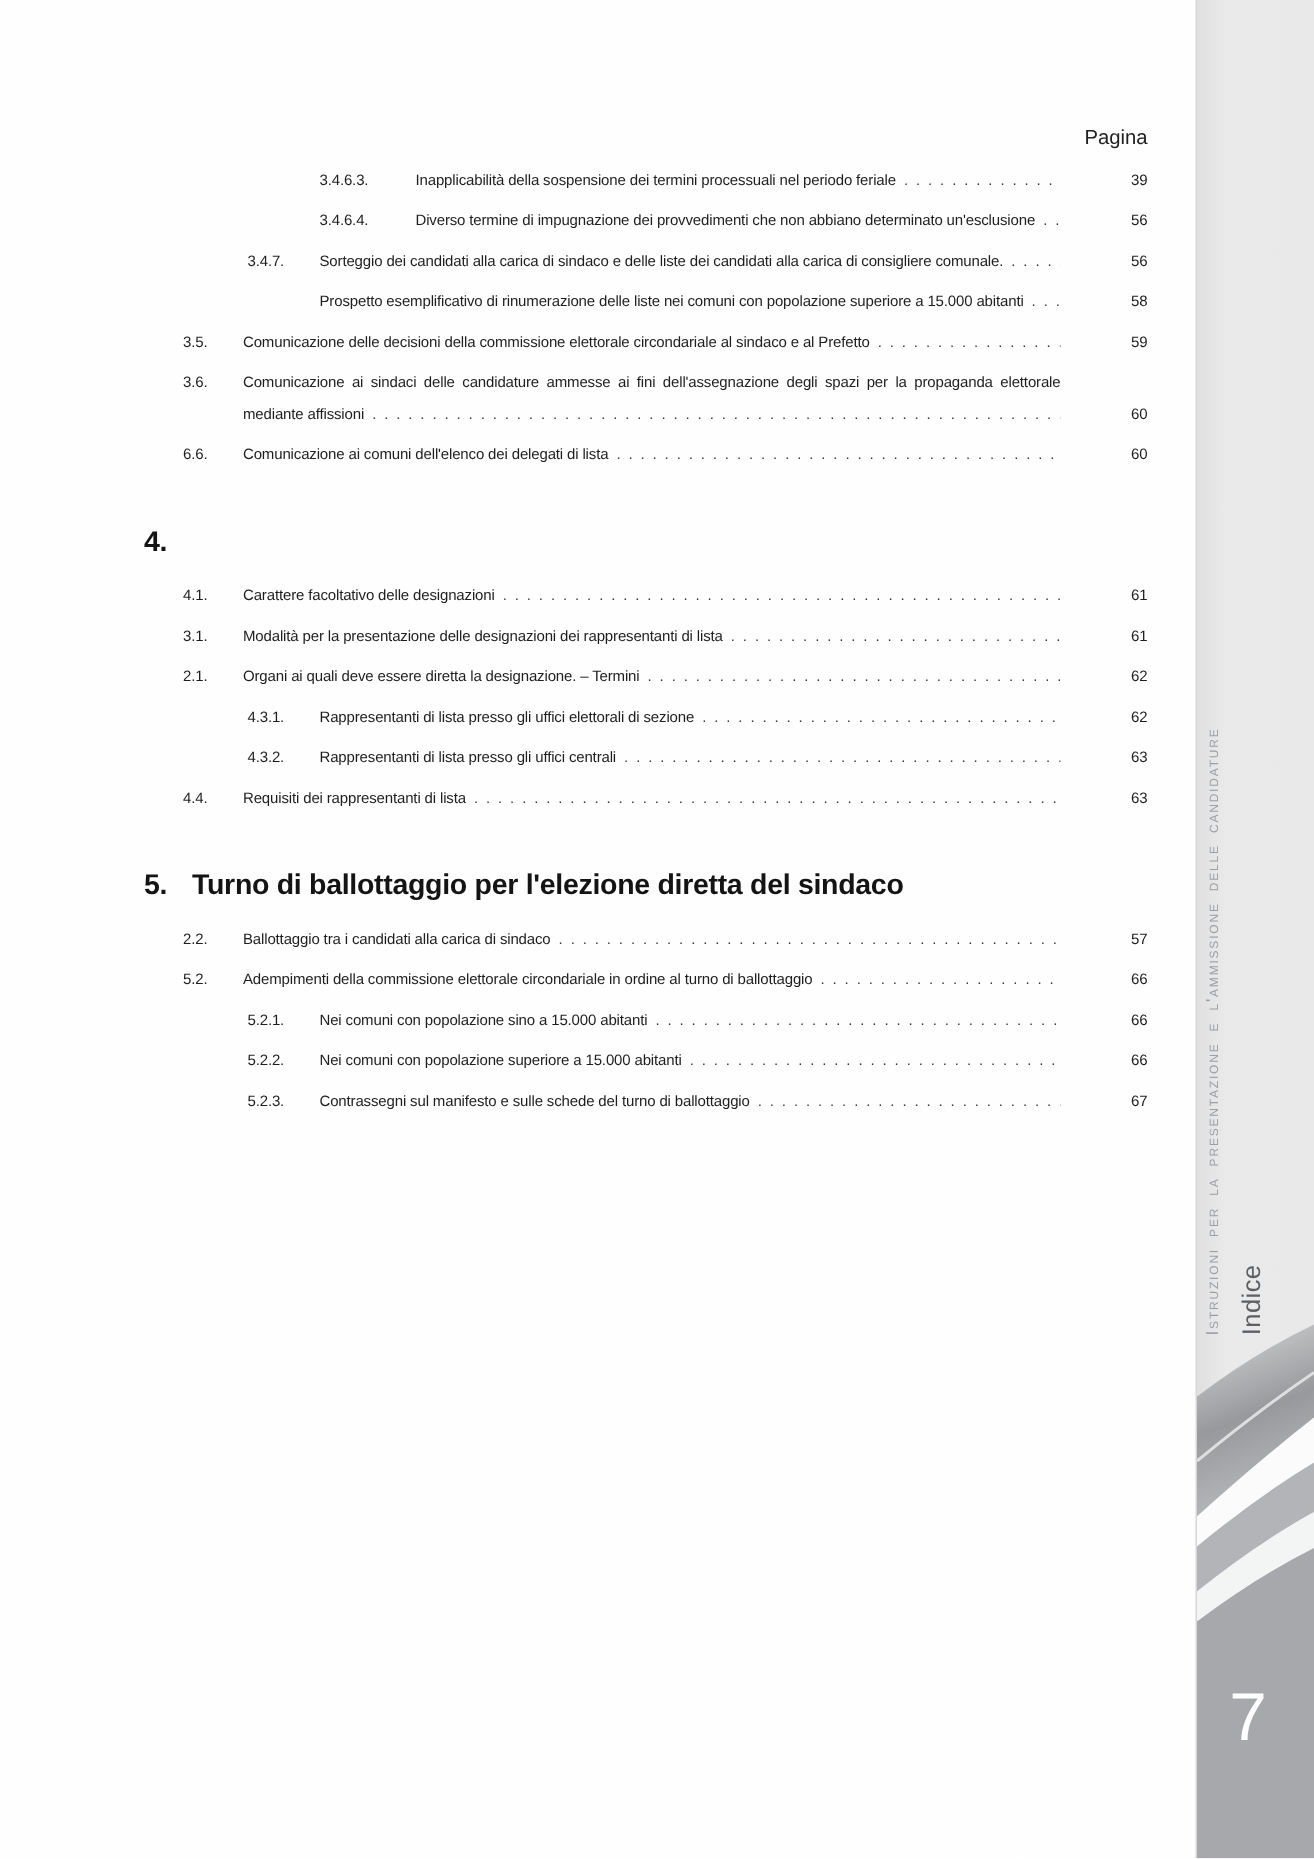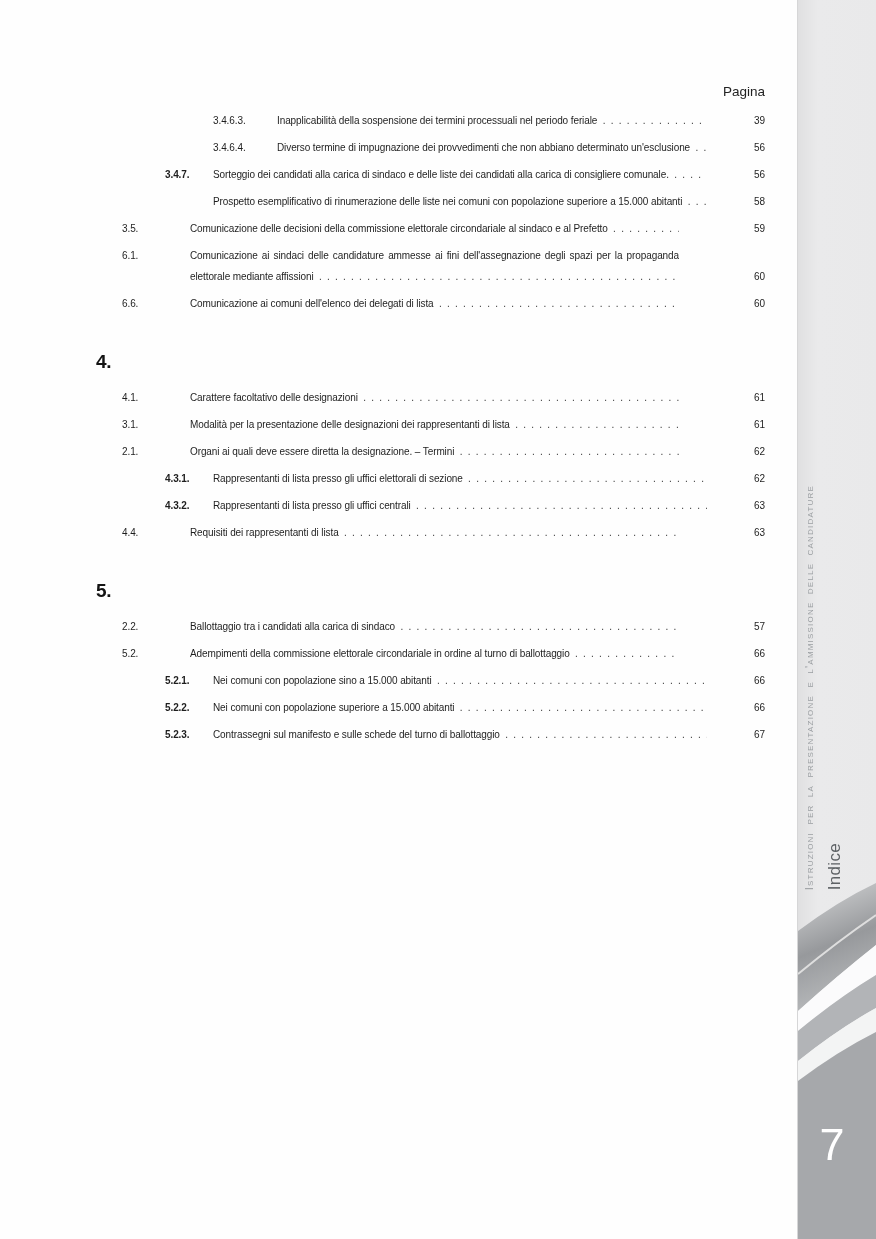--- a/index.html
+++ b/index.html
@@ -14,22 +14,22 @@
   .pagina-label {
     text-align:right; font-size:13.5px; color:#222; height:17px;
     margin-bottom:9px; letter-spacing:0;
   }
 
   .row {
     display:flex; align-items:flex-start; margin-bottom:6px;
     font-size:10px; line-height:21px; color:#1e1e1e; letter-spacing:-0.1px;
   }
   .row .num  { flex:0 0 auto; white-space:nowrap; }
-  .l1 { padding-left:26px;gap:28px; }  .l1 .num { width:40px; }
-  .l2 { padding-left:69px; }  .l2 .num { width:48px;font-weight:bold; }
+  .l1 { padding-left:26px; }  .l1 .num { width:40px; }
+  .l2 { padding-left:69px; }  .l2 .num { width:48px; }
   .l3 { padding-left:117px; } .l3 .num { width:64px; }
   .plain { padding-left:117px; }
   .body { flex:1 1 auto; overflow:hidden; text-align:justify; margin-right:18px; }
   .pg   { flex:0 0 40px; text-align:right; align-self:flex-end; }
 
   .dots { display:inline-block; width:0; white-space:nowrap; color:#3a3a3a; }
 
   .hrow {
     display:flex; margin:36px 0 13px 0; font-size:19px; font-weight:bold;
     line-height:24px; color:#141414; letter-spacing:-0.2px;
@@ -92,21 +92,21 @@
       <span class="pg">58</span>
     </div>
 
     <div class="row l1">
       <span class="num">3.5.</span>
       <span class="body"><span>Comunicazione delle decisioni della commissione elettorale circondariale al sindaco e al Prefetto</span><span class="dots">&nbsp;&nbsp;.&nbsp;&nbsp;.&nbsp;&nbsp;.&nbsp;&nbsp;.&nbsp;&nbsp;.&nbsp;&nbsp;.&nbsp;&nbsp;.&nbsp;&nbsp;.&nbsp;&nbsp;.&nbsp;&nbsp;.&nbsp;&nbsp;.&nbsp;&nbsp;.&nbsp;&nbsp;.&nbsp;&nbsp;.&nbsp;&nbsp;.&nbsp;&nbsp;.&nbsp;&nbsp;.&nbsp;&nbsp;.&nbsp;&nbsp;.&nbsp;&nbsp;.&nbsp;&nbsp;.&nbsp;&nbsp;.&nbsp;&nbsp;.&nbsp;&nbsp;.&nbsp;&nbsp;.&nbsp;&nbsp;.&nbsp;&nbsp;.&nbsp;&nbsp;.&nbsp;&nbsp;.&nbsp;&nbsp;.&nbsp;&nbsp;.&nbsp;&nbsp;.&nbsp;&nbsp;.&nbsp;&nbsp;.&nbsp;&nbsp;.&nbsp;&nbsp;.&nbsp;&nbsp;.&nbsp;&nbsp;.&nbsp;&nbsp;.&nbsp;&nbsp;.&nbsp;&nbsp;.&nbsp;&nbsp;.&nbsp;&nbsp;.&nbsp;&nbsp;.&nbsp;&nbsp;.&nbsp;&nbsp;.&nbsp;&nbsp;.&nbsp;&nbsp;.&nbsp;&nbsp;.&nbsp;&nbsp;.&nbsp;&nbsp;.&nbsp;&nbsp;.&nbsp;&nbsp;.&nbsp;&nbsp;.&nbsp;&nbsp;.&nbsp;&nbsp;.&nbsp;&nbsp;.&nbsp;&nbsp;.&nbsp;&nbsp;.&nbsp;&nbsp;.</span></span>
       <span class="pg">59</span>
     </div>
 
     <div class="row l1">
-      <span class="num">6.1.</span>
+      <span class="num">3.6.</span>
       <span class="body"><span>Comunicazione ai sindaci delle candidature ammesse ai fini dell'assegnazione degli spazi per la propaganda elettorale mediante affissioni</span><span class="dots">&nbsp;&nbsp;.&nbsp;&nbsp;.&nbsp;&nbsp;.&nbsp;&nbsp;.&nbsp;&nbsp;.&nbsp;&nbsp;.&nbsp;&nbsp;.&nbsp;&nbsp;.&nbsp;&nbsp;.&nbsp;&nbsp;.&nbsp;&nbsp;.&nbsp;&nbsp;.&nbsp;&nbsp;.&nbsp;&nbsp;.&nbsp;&nbsp;.&nbsp;&nbsp;.&nbsp;&nbsp;.&nbsp;&nbsp;.&nbsp;&nbsp;.&nbsp;&nbsp;.&nbsp;&nbsp;.&nbsp;&nbsp;.&nbsp;&nbsp;.&nbsp;&nbsp;.&nbsp;&nbsp;.&nbsp;&nbsp;.&nbsp;&nbsp;.&nbsp;&nbsp;.&nbsp;&nbsp;.&nbsp;&nbsp;.&nbsp;&nbsp;.&nbsp;&nbsp;.&nbsp;&nbsp;.&nbsp;&nbsp;.&nbsp;&nbsp;.&nbsp;&nbsp;.&nbsp;&nbsp;.&nbsp;&nbsp;.&nbsp;&nbsp;.&nbsp;&nbsp;.&nbsp;&nbsp;.&nbsp;&nbsp;.&nbsp;&nbsp;.&nbsp;&nbsp;.&nbsp;&nbsp;.&nbsp;&nbsp;.&nbsp;&nbsp;.&nbsp;&nbsp;.&nbsp;&nbsp;.&nbsp;&nbsp;.&nbsp;&nbsp;.&nbsp;&nbsp;.&nbsp;&nbsp;.&nbsp;&nbsp;.&nbsp;&nbsp;.&nbsp;&nbsp;.&nbsp;&nbsp;.&nbsp;&nbsp;.&nbsp;&nbsp;.&nbsp;&nbsp;.</span></span>
       <span class="pg">60</span>
     </div>
 
     <div class="row l1">
       <span class="num">6.6.</span>
       <span class="body"><span>Comunicazione ai comuni dell'elenco dei delegati di lista</span><span class="dots">&nbsp;&nbsp;.&nbsp;&nbsp;.&nbsp;&nbsp;.&nbsp;&nbsp;.&nbsp;&nbsp;.&nbsp;&nbsp;.&nbsp;&nbsp;.&nbsp;&nbsp;.&nbsp;&nbsp;.&nbsp;&nbsp;.&nbsp;&nbsp;.&nbsp;&nbsp;.&nbsp;&nbsp;.&nbsp;&nbsp;.&nbsp;&nbsp;.&nbsp;&nbsp;.&nbsp;&nbsp;.&nbsp;&nbsp;.&nbsp;&nbsp;.&nbsp;&nbsp;.&nbsp;&nbsp;.&nbsp;&nbsp;.&nbsp;&nbsp;.&nbsp;&nbsp;.&nbsp;&nbsp;.&nbsp;&nbsp;.&nbsp;&nbsp;.&nbsp;&nbsp;.&nbsp;&nbsp;.&nbsp;&nbsp;.&nbsp;&nbsp;.&nbsp;&nbsp;.&nbsp;&nbsp;.&nbsp;&nbsp;.&nbsp;&nbsp;.&nbsp;&nbsp;.&nbsp;&nbsp;.&nbsp;&nbsp;.&nbsp;&nbsp;.&nbsp;&nbsp;.&nbsp;&nbsp;.&nbsp;&nbsp;.&nbsp;&nbsp;.&nbsp;&nbsp;.&nbsp;&nbsp;.&nbsp;&nbsp;.&nbsp;&nbsp;.&nbsp;&nbsp;.&nbsp;&nbsp;.&nbsp;&nbsp;.&nbsp;&nbsp;.&nbsp;&nbsp;.&nbsp;&nbsp;.&nbsp;&nbsp;.&nbsp;&nbsp;.&nbsp;&nbsp;.&nbsp;&nbsp;.&nbsp;&nbsp;.&nbsp;&nbsp;.&nbsp;&nbsp;.</span></span>
       <span class="pg">60</span>
     </div>
 
@@ -145,20 +145,21 @@
     </div>
 
     <div class="row l1">
       <span class="num">4.4.</span>
       <span class="body"><span>Requisiti dei rappresentanti di lista</span><span class="dots">&nbsp;&nbsp;.&nbsp;&nbsp;.&nbsp;&nbsp;.&nbsp;&nbsp;.&nbsp;&nbsp;.&nbsp;&nbsp;.&nbsp;&nbsp;.&nbsp;&nbsp;.&nbsp;&nbsp;.&nbsp;&nbsp;.&nbsp;&nbsp;.&nbsp;&nbsp;.&nbsp;&nbsp;.&nbsp;&nbsp;.&nbsp;&nbsp;.&nbsp;&nbsp;.&nbsp;&nbsp;.&nbsp;&nbsp;.&nbsp;&nbsp;.&nbsp;&nbsp;.&nbsp;&nbsp;.&nbsp;&nbsp;.&nbsp;&nbsp;.&nbsp;&nbsp;.&nbsp;&nbsp;.&nbsp;&nbsp;.&nbsp;&nbsp;.&nbsp;&nbsp;.&nbsp;&nbsp;.&nbsp;&nbsp;.&nbsp;&nbsp;.&nbsp;&nbsp;.&nbsp;&nbsp;.&nbsp;&nbsp;.&nbsp;&nbsp;.&nbsp;&nbsp;.&nbsp;&nbsp;.&nbsp;&nbsp;.&nbsp;&nbsp;.&nbsp;&nbsp;.&nbsp;&nbsp;.&nbsp;&nbsp;.&nbsp;&nbsp;.&nbsp;&nbsp;.&nbsp;&nbsp;.&nbsp;&nbsp;.&nbsp;&nbsp;.&nbsp;&nbsp;.&nbsp;&nbsp;.&nbsp;&nbsp;.&nbsp;&nbsp;.&nbsp;&nbsp;.&nbsp;&nbsp;.&nbsp;&nbsp;.&nbsp;&nbsp;.&nbsp;&nbsp;.&nbsp;&nbsp;.&nbsp;&nbsp;.&nbsp;&nbsp;.&nbsp;&nbsp;.</span></span>
       <span class="pg">63</span>
     </div>
 
     <div class="hrow">
       <span class="num">5.</span>
+      <span>Turno di ballottaggio per l'elezione diretta del sindaco</span>
     </div>
 
     <div class="row l1">
       <span class="num">2.2.</span>
       <span class="body"><span>Ballottaggio tra i candidati alla carica di sindaco</span><span class="dots">&nbsp;&nbsp;.&nbsp;&nbsp;.&nbsp;&nbsp;.&nbsp;&nbsp;.&nbsp;&nbsp;.&nbsp;&nbsp;.&nbsp;&nbsp;.&nbsp;&nbsp;.&nbsp;&nbsp;.&nbsp;&nbsp;.&nbsp;&nbsp;.&nbsp;&nbsp;.&nbsp;&nbsp;.&nbsp;&nbsp;.&nbsp;&nbsp;.&nbsp;&nbsp;.&nbsp;&nbsp;.&nbsp;&nbsp;.&nbsp;&nbsp;.&nbsp;&nbsp;.&nbsp;&nbsp;.&nbsp;&nbsp;.&nbsp;&nbsp;.&nbsp;&nbsp;.&nbsp;&nbsp;.&nbsp;&nbsp;.&nbsp;&nbsp;.&nbsp;&nbsp;.&nbsp;&nbsp;.&nbsp;&nbsp;.&nbsp;&nbsp;.&nbsp;&nbsp;.&nbsp;&nbsp;.&nbsp;&nbsp;.&nbsp;&nbsp;.&nbsp;&nbsp;.&nbsp;&nbsp;.&nbsp;&nbsp;.&nbsp;&nbsp;.&nbsp;&nbsp;.&nbsp;&nbsp;.&nbsp;&nbsp;.&nbsp;&nbsp;.&nbsp;&nbsp;.&nbsp;&nbsp;.&nbsp;&nbsp;.&nbsp;&nbsp;.&nbsp;&nbsp;.&nbsp;&nbsp;.&nbsp;&nbsp;.&nbsp;&nbsp;.&nbsp;&nbsp;.&nbsp;&nbsp;.&nbsp;&nbsp;.&nbsp;&nbsp;.&nbsp;&nbsp;.&nbsp;&nbsp;.&nbsp;&nbsp;.&nbsp;&nbsp;.&nbsp;&nbsp;.</span></span>
       <span class="pg">57</span>
     </div>
 
     <div class="row l1">
       <span class="num">5.2.</span>

